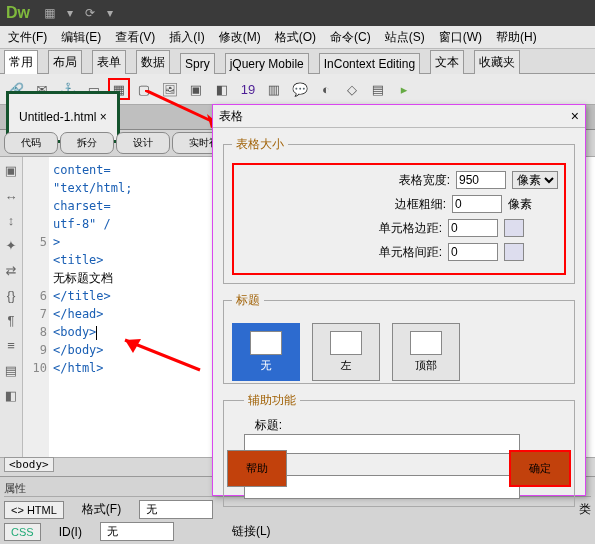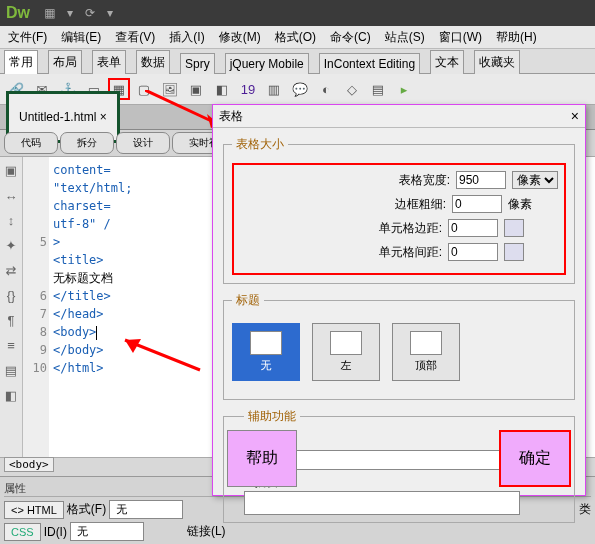--- a/index.html
+++ b/index.html
@@ -26,21 +26,21 @@
 .code{flex:1;background:#fff;font-family:Consolas,monospace;font-size:12px;padding:4px;line-height:18px;position:relative}
 .code .kw{color:#1a5fb4}
 .code .str{color:#1a5fb4}
 .cursor{border-left:1.5px solid #000;display:inline-block;height:14px;vertical-align:middle}
 .arrow1{position:absolute;left:145px;top:90px;pointer-events:none}
 .arrow2{position:absolute;left:115px;top:335px;pointer-events:none}
 .tagbar{height:18px;background:#d8d8d8;border-top:1px solid #aaa;padding:0 4px;font-size:11px}
 .tagbar span{border:1px solid #999;background:#eee;padding:0 4px;font-family:monospace}
 .proppanel{background:#d4d4d4;border-top:1px solid #999;height:70px;padding:4px;font-size:12px}
 .propt{font-size:11px;color:#333;border-bottom:1px solid #aaa;margin-bottom:3px}
-.proprow{display:flex;align-items:center;gap:3px;margin-top:3px}
+.proprow{display:flex;align-items:center;gap:18px;margin-top:3px}
 .propbtn{border:1px solid #888;padding:2px 6px;background:#eee;font-size:11px}
 .propsel{border:1px solid #888;background:#fff;padding:1px 6px;font-size:11px;min-width:60px;display:inline-block}
 
 .dialog{position:absolute;left:212px;top:104px;width:372px;height:390px;background:#efefef;border:1px solid #d946ef;box-shadow:2px 2px 6px rgba(0,0,0,.3)}
 .dtitle{height:22px;display:flex;align-items:center;justify-content:space-between;padding:0 6px;border-bottom:1px solid #bbb;font-size:12px}
 .dtitle .x{font-size:14px;cursor:default}
 fieldset{border:1px solid #aaa;margin:8px 10px;padding:10px 8px 8px;font-size:12px}
 legend{padding:0 4px;color:#a16207}
 .inner{border:2px solid #f00;padding:6px 6px}
 .frow{display:flex;align-items:center;justify-content:flex-end;gap:6px;margin-bottom:6px;font-size:12px}
@@ -49,21 +49,21 @@
 .frow select{border:1px solid #888;background:#e8e8e8;height:18px;font-size:12px}
 .miniico{width:18px;height:16px;border:1px solid #888;background:#dde;display:inline-block}
 .hdropts{display:flex;gap:12px;margin-top:4px}
 .hopt{width:66px;height:56px;border:1px solid #888;background:#e4e4e4;display:flex;flex-direction:column;align-items:center;justify-content:center;font-size:11px;gap:3px}
 .hopt.sel{background:#2d6bcf;color:#fff;border-color:#2d6bcf}
 .hgrid{width:30px;height:22px;border:1px solid #888;background:#fff;position:relative}
 .hgrid::before,.hgrid::after{content:"";position:absolute;background:#888}
 .aux label{display:inline-block;width:38px;text-align:right;margin-right:4px}
 .aux input,.aux textarea{border:1px solid #888;background:#fff;font-size:12px}
 .dbtns{position:absolute;bottom:8px;left:0;right:0;display:flex;justify-content:space-between;padding:0 14px}
-.dbtn{border:1px solid #888;background:#f0abfc;padding:16px 18px;font-size:16px}
+.dbtn{border:1px solid #888;background:#c2410c;padding:9px 18px;font-size:11px}
 .dbtn.ok{border:2px solid #f00}
 </style>
 </head>
 <body>
 
 <div class="app">
 
   <div class="titlebar">
     <span class="logo">Dw</span>
     <span class="tico">▦</span>
@@ -227,21 +227,21 @@
         </div>
         <div class="frow">
           <label>单元格间距:</label>
           <input type="text" value="0" style="">
           <span class="miniico"></span>
           <span style="width:28px"></span>
         </div>
       </div>
     </fieldset>
 
-    <fieldset style="padding-bottom:18px">
+    <fieldset style="padding-bottom:2px">
       <legend>标题</legend>
       <div class="hdropts">
         <div class="hopt sel">
             <div class="hgrid"></div>
             <span>无</span>
           </div>
         <div class="hopt">
             <div class="hgrid"></div>
             <span>左</span>
           </div>

